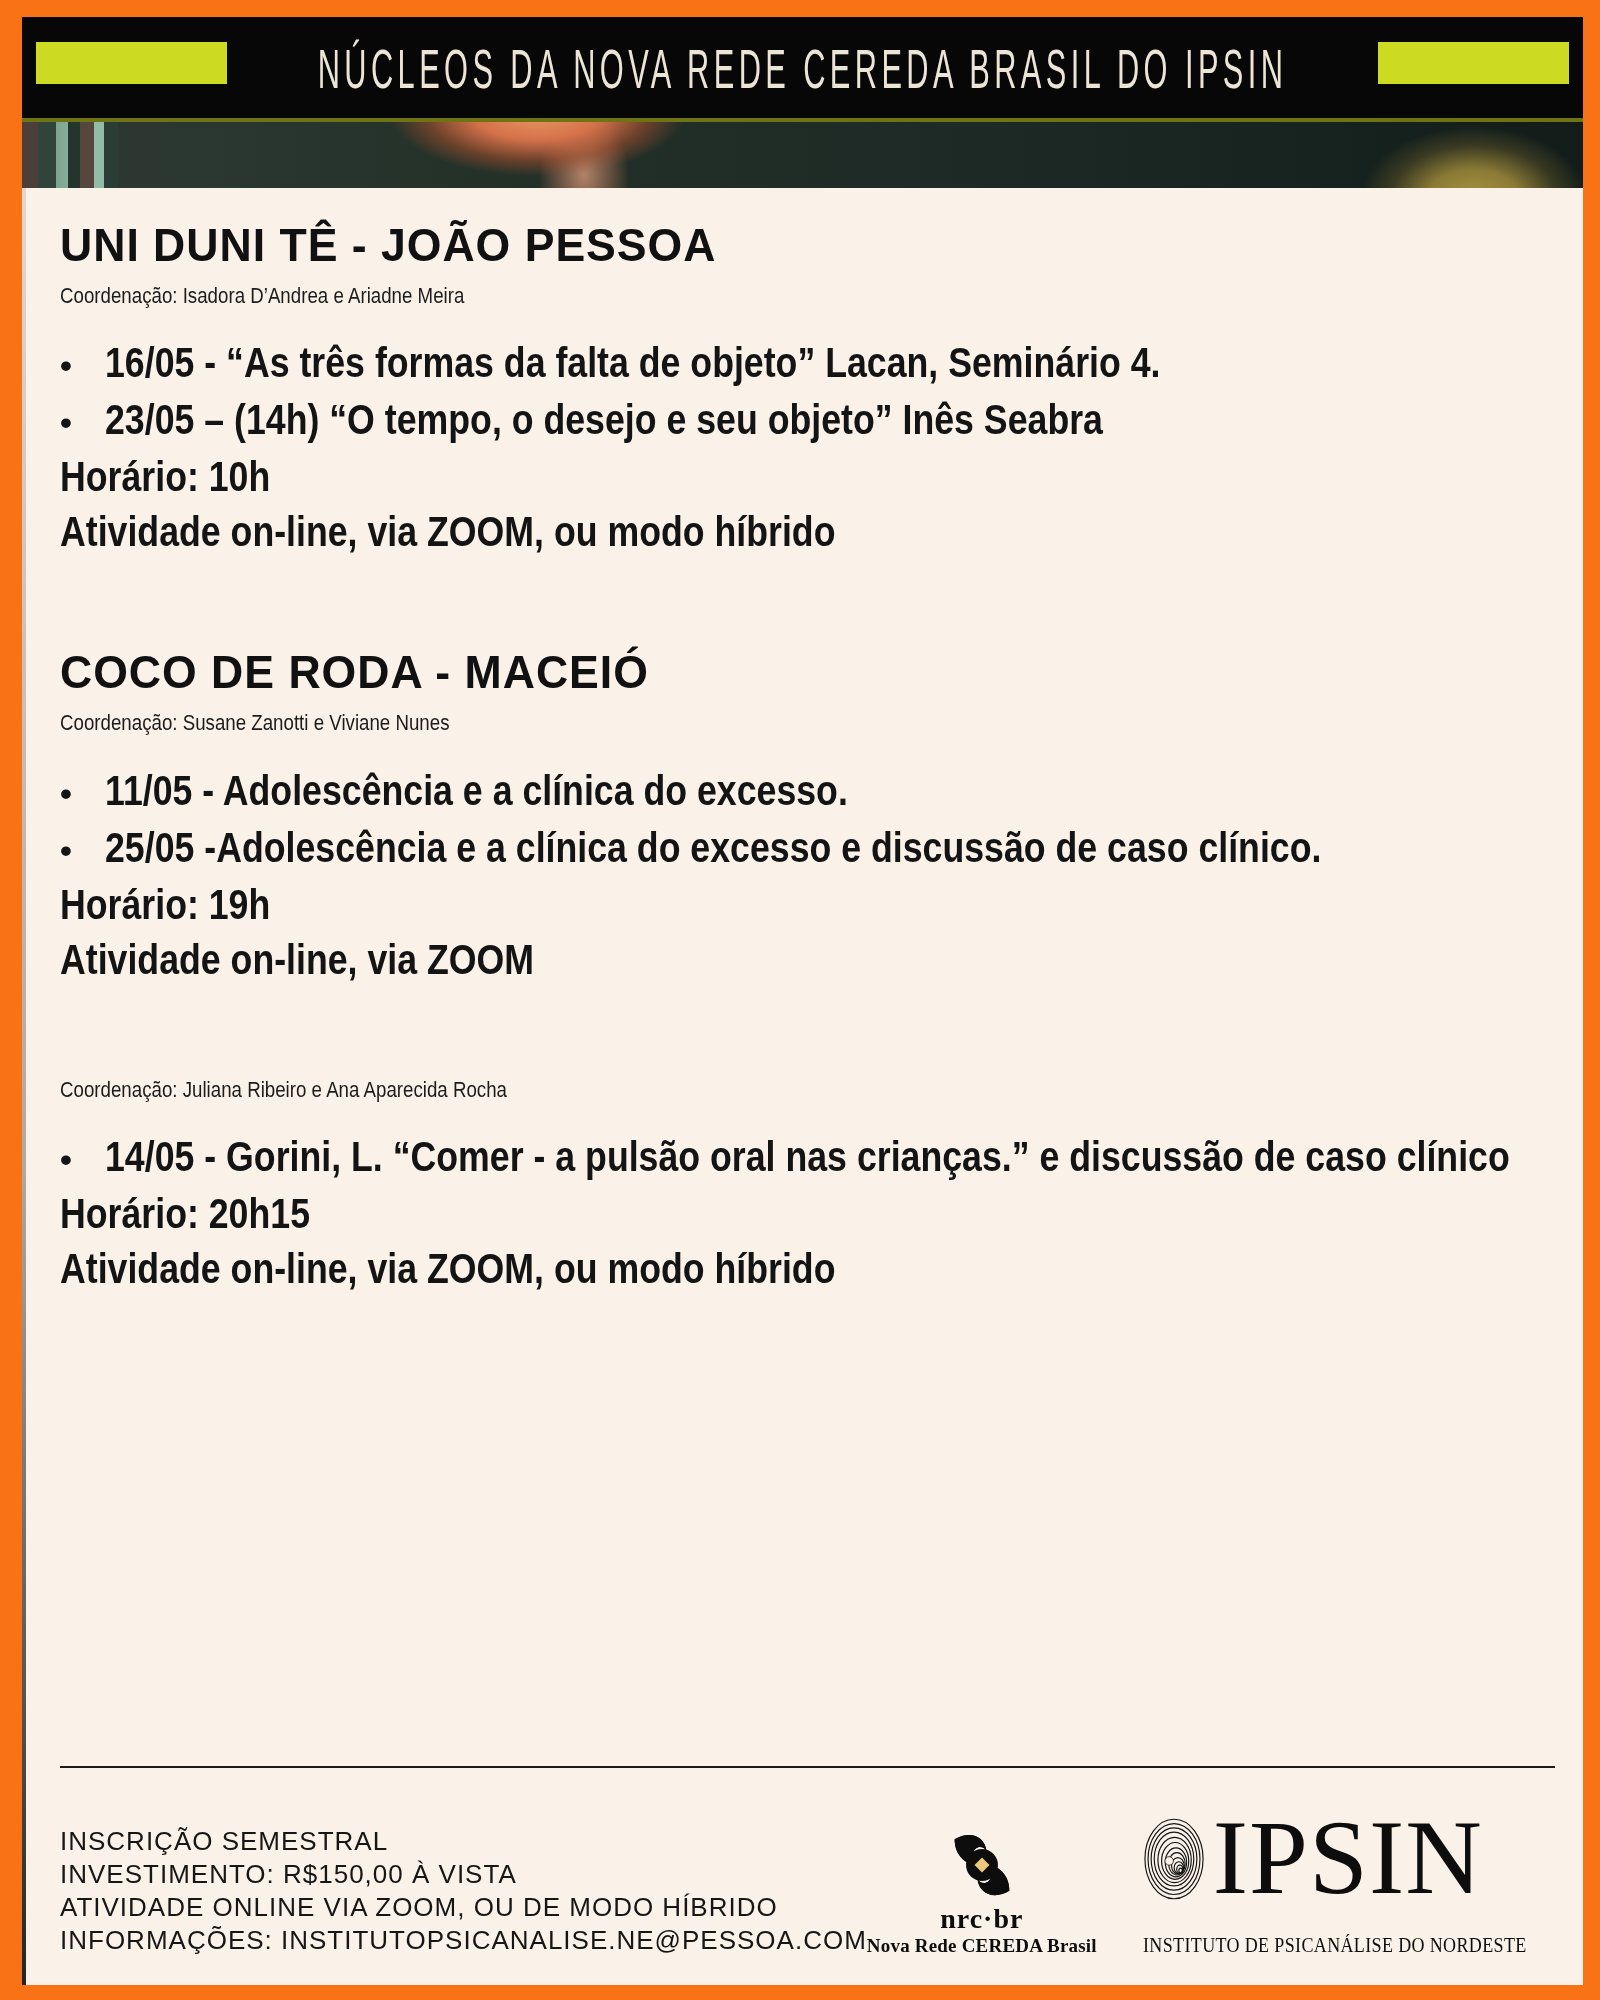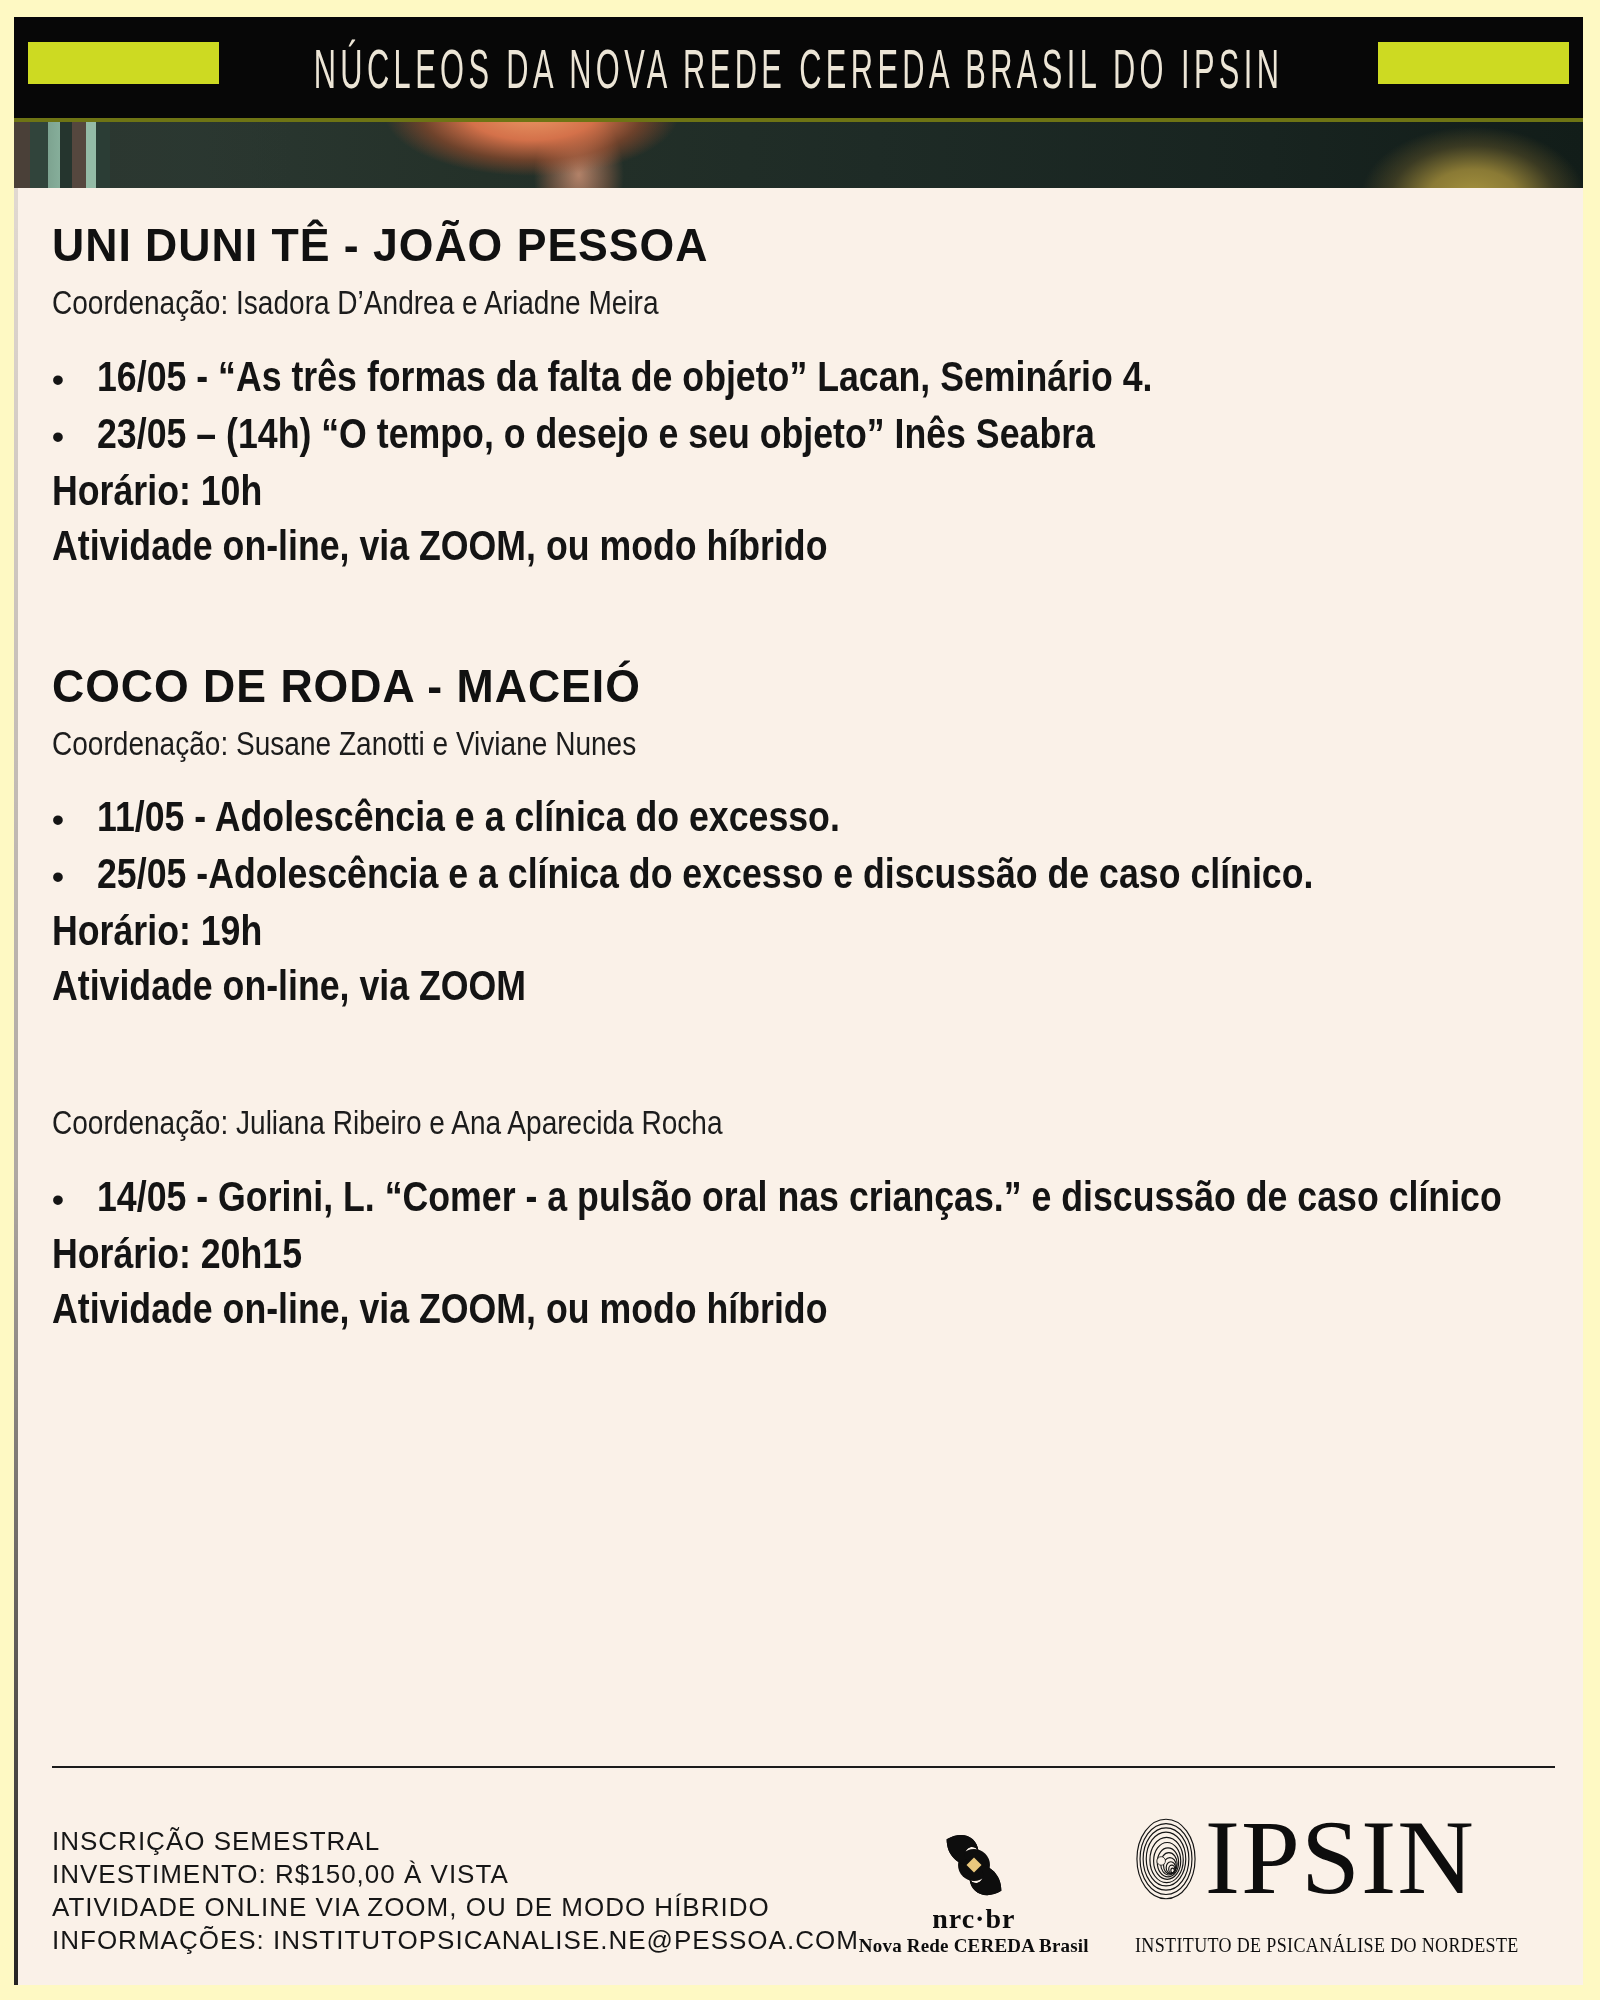--- a/index.html
+++ b/index.html
@@ -1,22 +1,22 @@
 <!DOCTYPE html>
 <html><head>
 <meta charset="utf-8">
 <style>
   * { margin: 0; padding: 0; box-sizing: border-box; }
   html, body { background: #e8e8e8; }
   .page {
     position: relative;
     width: 1600px;
     height: 2000px;
-    background: #fef9c3;
-    padding: 17px 17px 15px 14px;
+    background: #f97316;
+    padding: 17px 17px 15px 22px;
     display: flex;
     flex-direction: column;
     font-family: "Liberation Sans", sans-serif;
     overflow: hidden;
   }
   
   .banner {
     position: relative;
     height: 101px;
     background: #070707;
@@ -92,21 +92,21 @@
     white-space: nowrap;
   }
   .cond {
     display: inline-block;
     transform: scaleX(0.85);
     transform-origin: 0 50%;
     white-space: nowrap;
   }
   .coordination {
     margin-top: 15px;
-    font-size: 33px;
+    font-size: 22px;
     font-weight: 400;
     line-height: 1.2;
     color: #1c1c1c;
   }
   .event-list { margin-top: 33px; list-style: none; }
   .event-item {
     display: flex;
     align-items: baseline;
     font-size: 42px;
     font-weight: 700;

